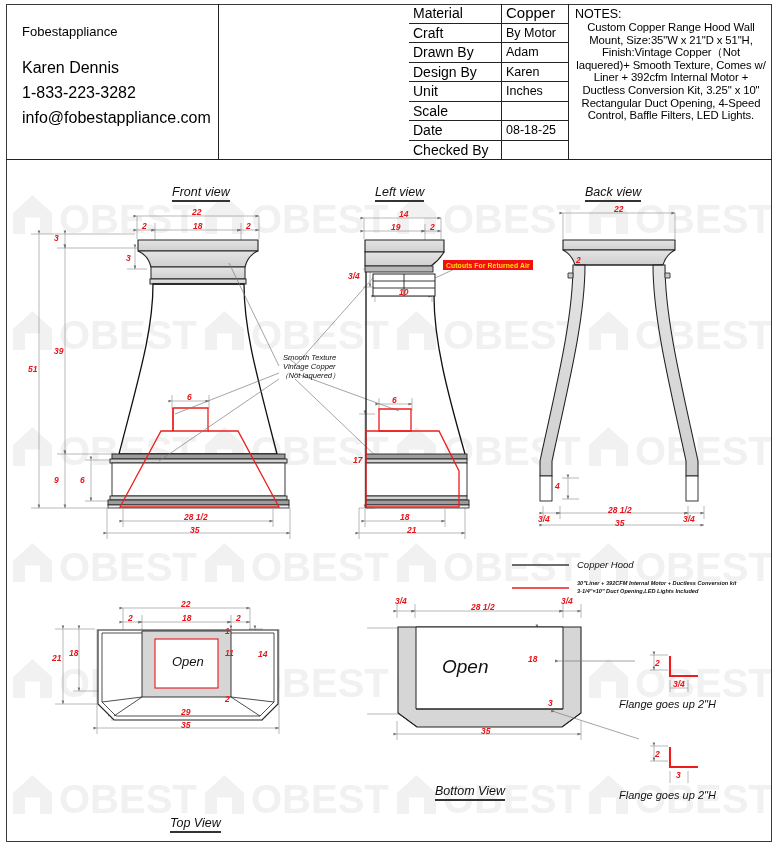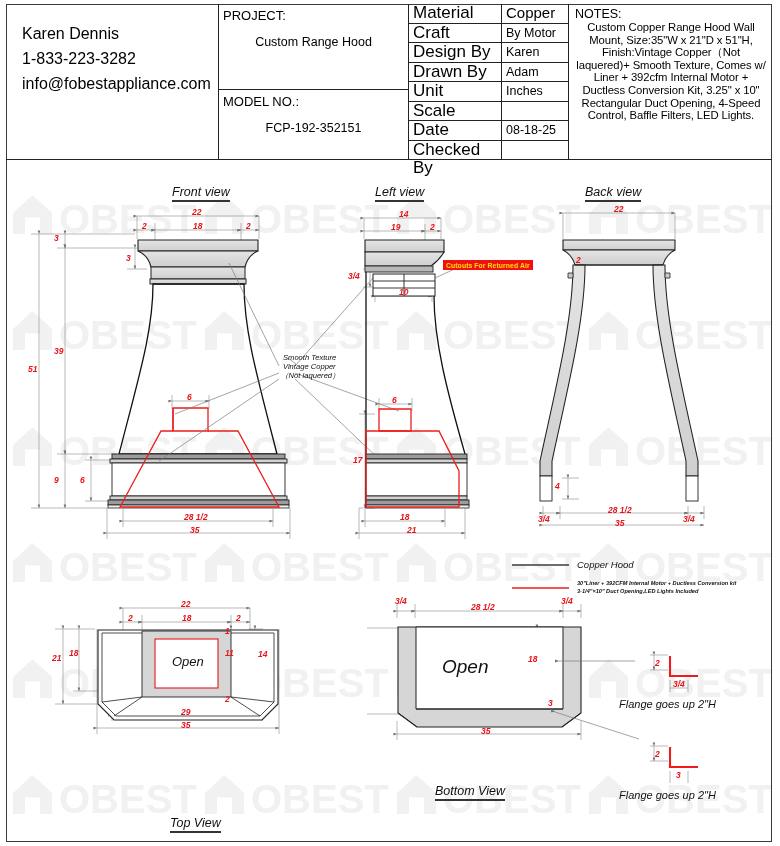--- a/index.html
+++ b/index.html
@@ -23,21 +23,21 @@
 
   .pr-cell{position:relative;box-sizing:border-box;}
   .pr-label{font-size:13px;padding:4px 0 0 4px;}
   .pr-value{font-size:12.5px;text-align:center;padding-top:12px;}
   .pr-top{height:86px;border-bottom:1.5px solid #222;}
   .pr-bot{height:70px;}
 
   
   .spec-row{display:flex;height:19.5px;border-bottom:1px solid #222;box-sizing:border-box;}
   .spec-row:last-child{border-bottom:none;}
-  .spec-k{width:93px;border-right:1px solid #222;box-sizing:border-box;padding-left:4px;font-size:17px;line-height:18px;}
+  .spec-k{width:93px;border-right:1px solid #222;box-sizing:border-box;padding-left:4px;font-size:14px;line-height:18px;}
   .spec-v{flex:1;padding-left:4px;font-size:12.5px;line-height:18px;}
   .spec-v.small{font-size:15px;}
 
   .notes-inner{padding:3px 5px 0 6px;}
   .notes-title{font-size:12.5px;line-height:14px;}
   .notes-body{font-size:11.3px;line-height:12.6px;letter-spacing:-0.1px;text-align:center;}
 
   
   .canvas{position:absolute;left:7px;top:161px;width:764px;height:680px;}
   svg.draw{position:absolute;left:0;top:0;width:764px;height:680px;}
@@ -57,53 +57,44 @@
 <body>
 
 <div id="page">
 
   <div class="frame"></div>
 
   <div class="titleblock">
 
     <div class="tb-col tb-company">
       <div class="company-inner">
+        <div class="company-name">Fobestappliance</div>
         <div class="company-line">Karen Dennis</div>
         <div class="company-line">1-833-223-3282</div>
         <div class="company-line">info@fobestappliance.com</div>
       </div>
     </div>
 
-    <div class="tb-col tb-project">
-      <div class="pr-cell pr-top">
-        <div class="pr-label">PROJECT:</div>
-        <div class="pr-value">Custom Range Hood</div>
-      </div>
-      <div class="pr-cell pr-bot">
-        <div class="pr-label">MODEL NO.:</div>
-        <div class="pr-value">FCP-192-352151</div>
-      </div>
-    </div>
 
     <div class="tb-col tb-specs">
       <div class="spec-row">
         <div class="spec-k">Material</div>
         <div class="spec-v small">Copper</div>
       </div>
       <div class="spec-row">
         <div class="spec-k">Craft</div>
         <div class="spec-v">By Motor</div>
       </div>
       <div class="spec-row">
+        <div class="spec-k">Drawn By</div>
+        <div class="spec-v">Adam</div>
+      </div>
+      <div class="spec-row">
         <div class="spec-k">Design By</div>
         <div class="spec-v">Karen</div>
-      </div>
-      <div class="spec-row">
-        <div class="spec-k">Drawn By</div>
-        <div class="spec-v">Adam</div>
       </div>
       <div class="spec-row">
         <div class="spec-k">Unit</div>
         <div class="spec-v">Inches</div>
       </div>
       <div class="spec-row">
         <div class="spec-k">Scale</div>
         <div class="spec-v"></div>
       </div>
       <div class="spec-row">

